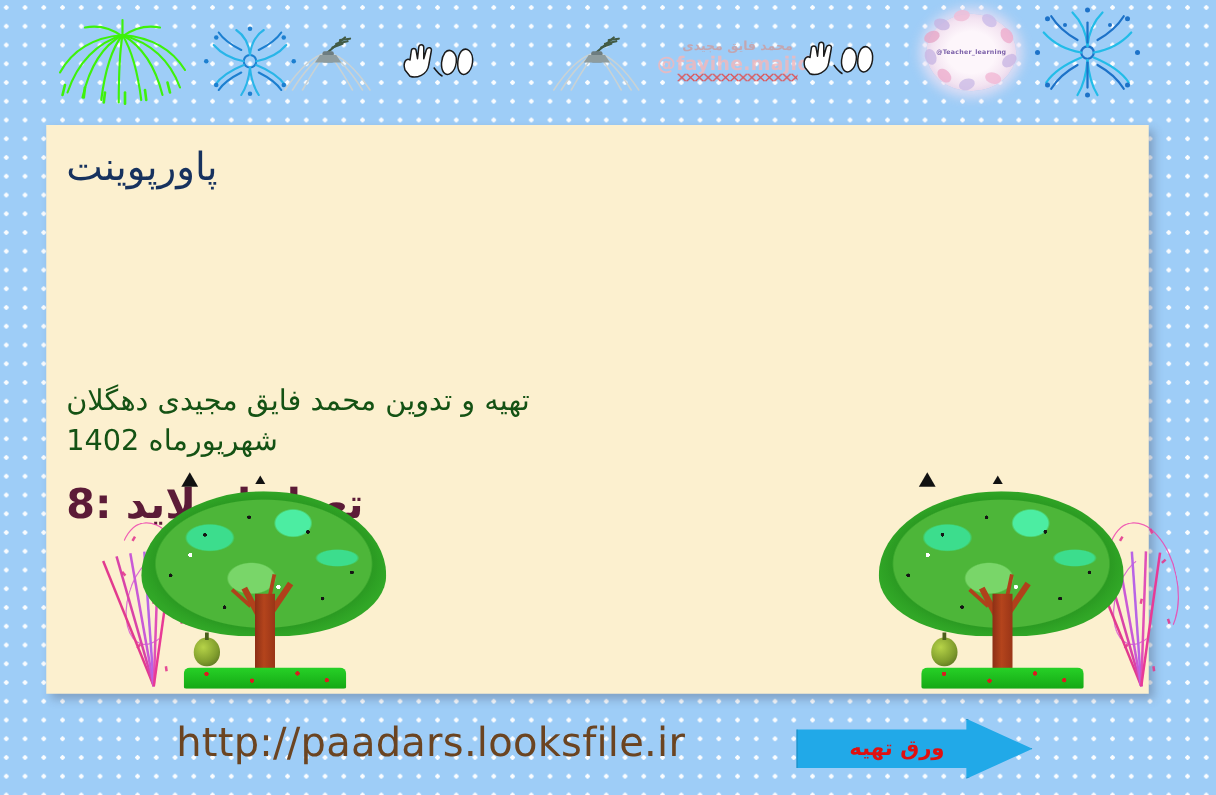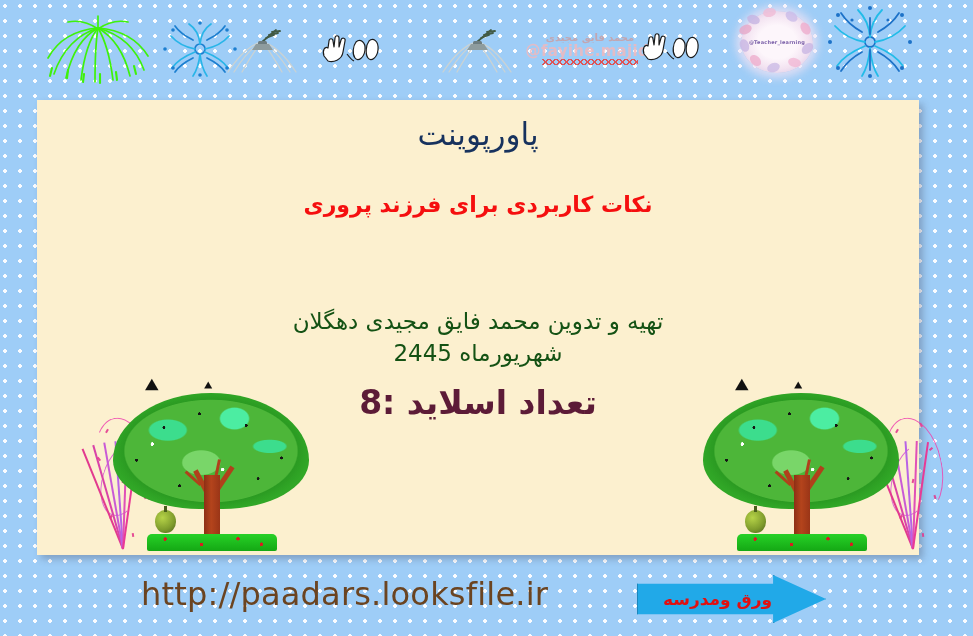--- a/index.html
+++ b/index.html
@@ -107,23 +107,24 @@
     top: 100px;
     width: 882px;
     height: 455px;
     background: #fcf0cf;
     box-shadow: 4px 4px 7px rgba(60,60,80,0.30);
   }
 
   .card-line {
     position: absolute;
     width: 100%;
-    text-align: center;
+    text-align: left;
     direction: rtl;
     white-space: nowrap;
+    padding-left: 16px;
   }
 
   #ppt-title {
     top: 16px;
     font-size: 31px;
     color: #17325e;
     font-family: "DejaVu Sans", "Liberation Sans", sans-serif;
   }
   #red-subtitle {
     top: 92px;
@@ -502,26 +503,25 @@
         <circle cx="88" cy="38" r="2"></circle>
       <circle cx="30" cy="16" r="1.6"></circle>
         <circle cx="66" cy="16" r="1.6"></circle>
     </g>
   </svg>
 
   <div id="card">
 
     <div class="card-line" id="ppt-title">پاورپوینت</div>
 
-    <div class="card-line" id="red-subtitle">نکات کاربردی برای فرزند پروری</div>
 
 
     <div class="card-line" id="author-line">تهیه و تدوین محمد فایق مجیدی  دهگلان</div>
 
-    <div class="card-line" id="date-line">شهریورماه 2445</div>
+    <div class="card-line" id="date-line">شهریورماه 1402</div>
 
     <div class="card-line" id="slide-count">تعداد اسلاید :8</div>
 
     <div class="spray" id="spray-left">
       <span class="arcs"></span>
         <span class="arcs2"></span>
       <span class="ray" style="background:#e23a8e; transform:rotate(-22deg);"></span>
       <span class="ray" style="background:#d943a8; transform:rotate(-16deg);"></span>
       <span class="ray" style="background:#c95ad6; transform:rotate(-10deg);"></span>
       <span class="ray" style="background:#b864e6; transform:rotate(-4deg);"></span>
@@ -580,16 +580,16 @@
       <span class="trunk"></span>
       <span class="fruit"></span>
       <span class="grass"></span>
     </div>
 
   </div>
 
   <div id="site-url">http://paadars.looksfile.ir</div>
 
   <div id="next-arrow">
-    <span class="arrow-label">ورق ومدرسه</span>
+    <span class="arrow-label">ورق تهیه</span>
   </div>
 
 </div>
 
 </body></html>

